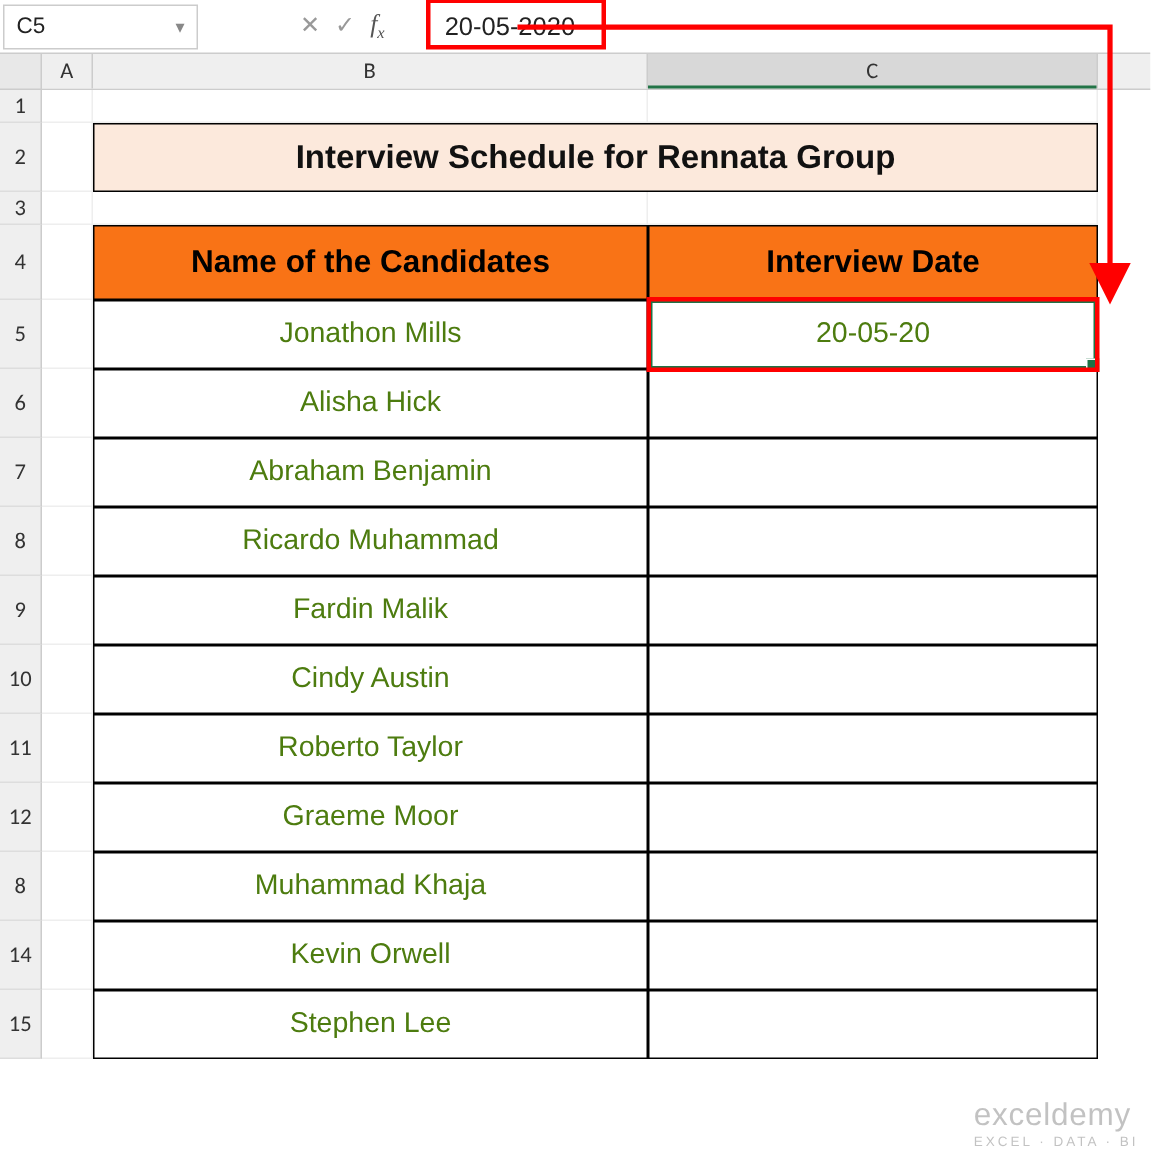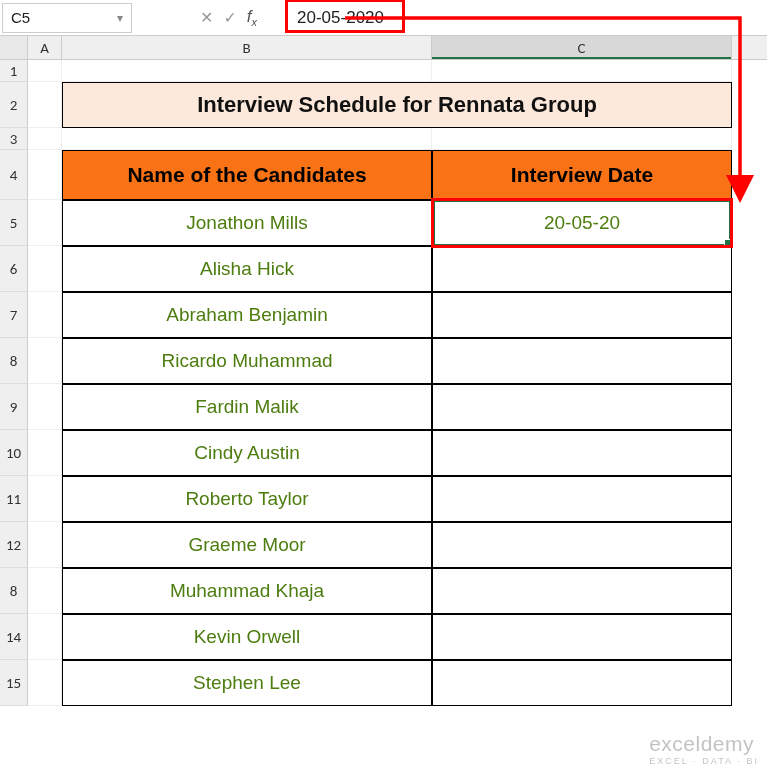--- a/index.html
+++ b/index.html
@@ -41,21 +41,21 @@
   .fb-sep { width: 14px; }
   .fb-icons {
     display: flex;
     align-items: center;
     gap: 10px;
     color: #999;
     font-family: Arial, sans-serif;
     font-size: 16px;
     padding: 0 6px;
   }
-  .fb-icons .fx { font-style: italic; font-size: 17px; color: #555; }
+  .fb-icons .fx { font-style: italic; font-size: 17px; color: #555; font-family: Liberation Serif, serif; }
   .fb-icons .fx sub { font-size: 11px; }
   .formula-input-wrap {
     flex: 1;
     height: 30px;
     display: flex;
     align-items: center;
     padding-left: 10px;
     font-family: "Segoe UI", Arial, sans-serif;
     font-size: 17px;
     color: #222;

